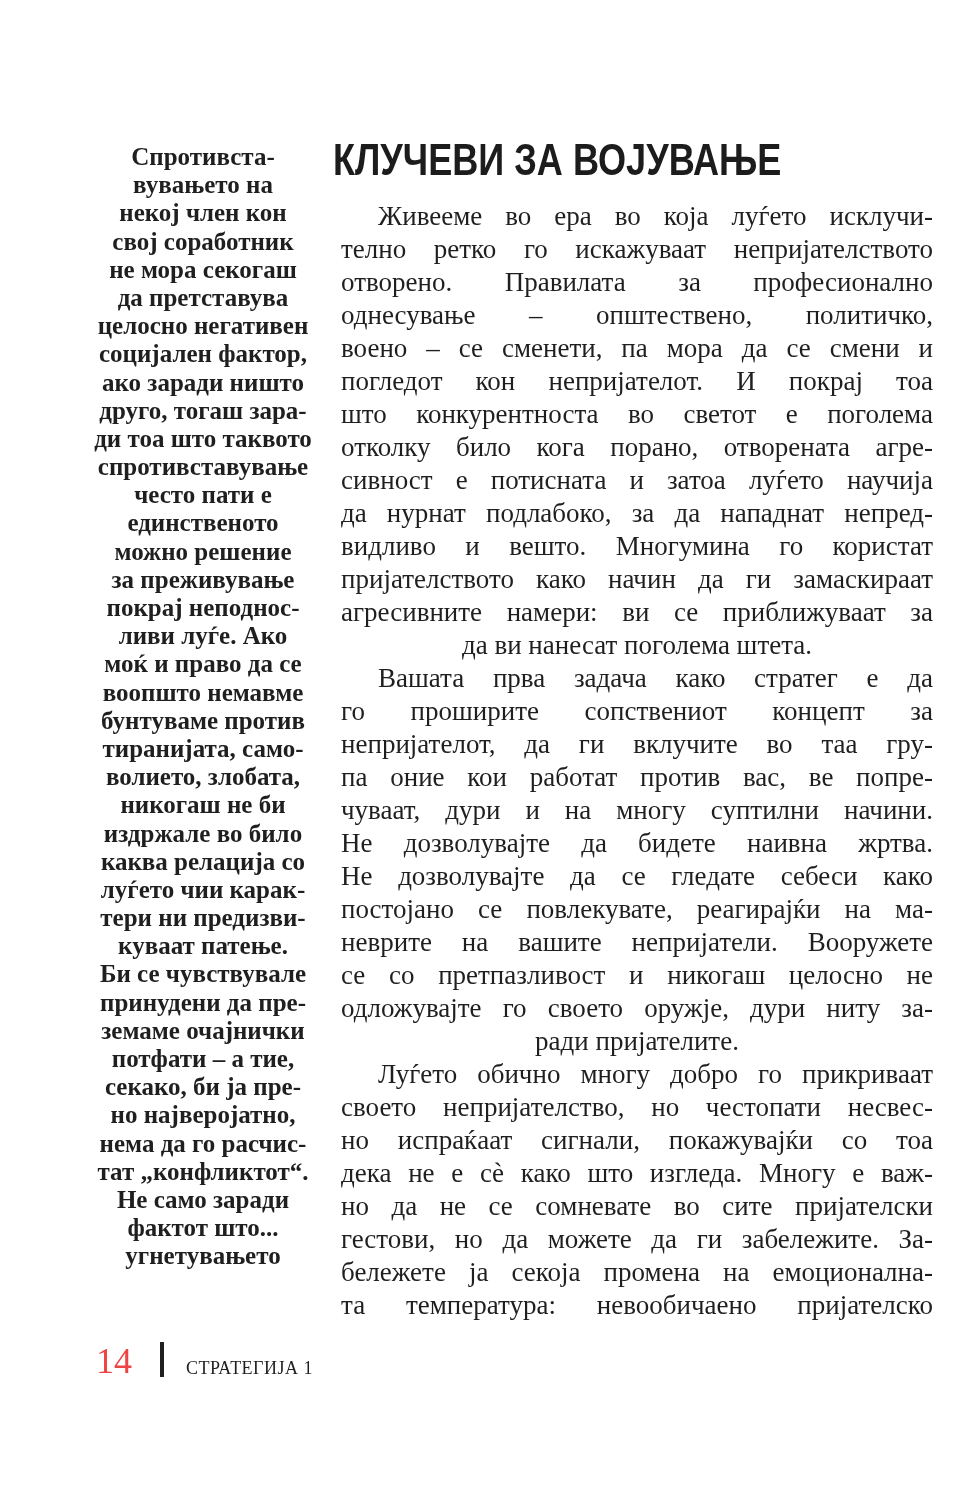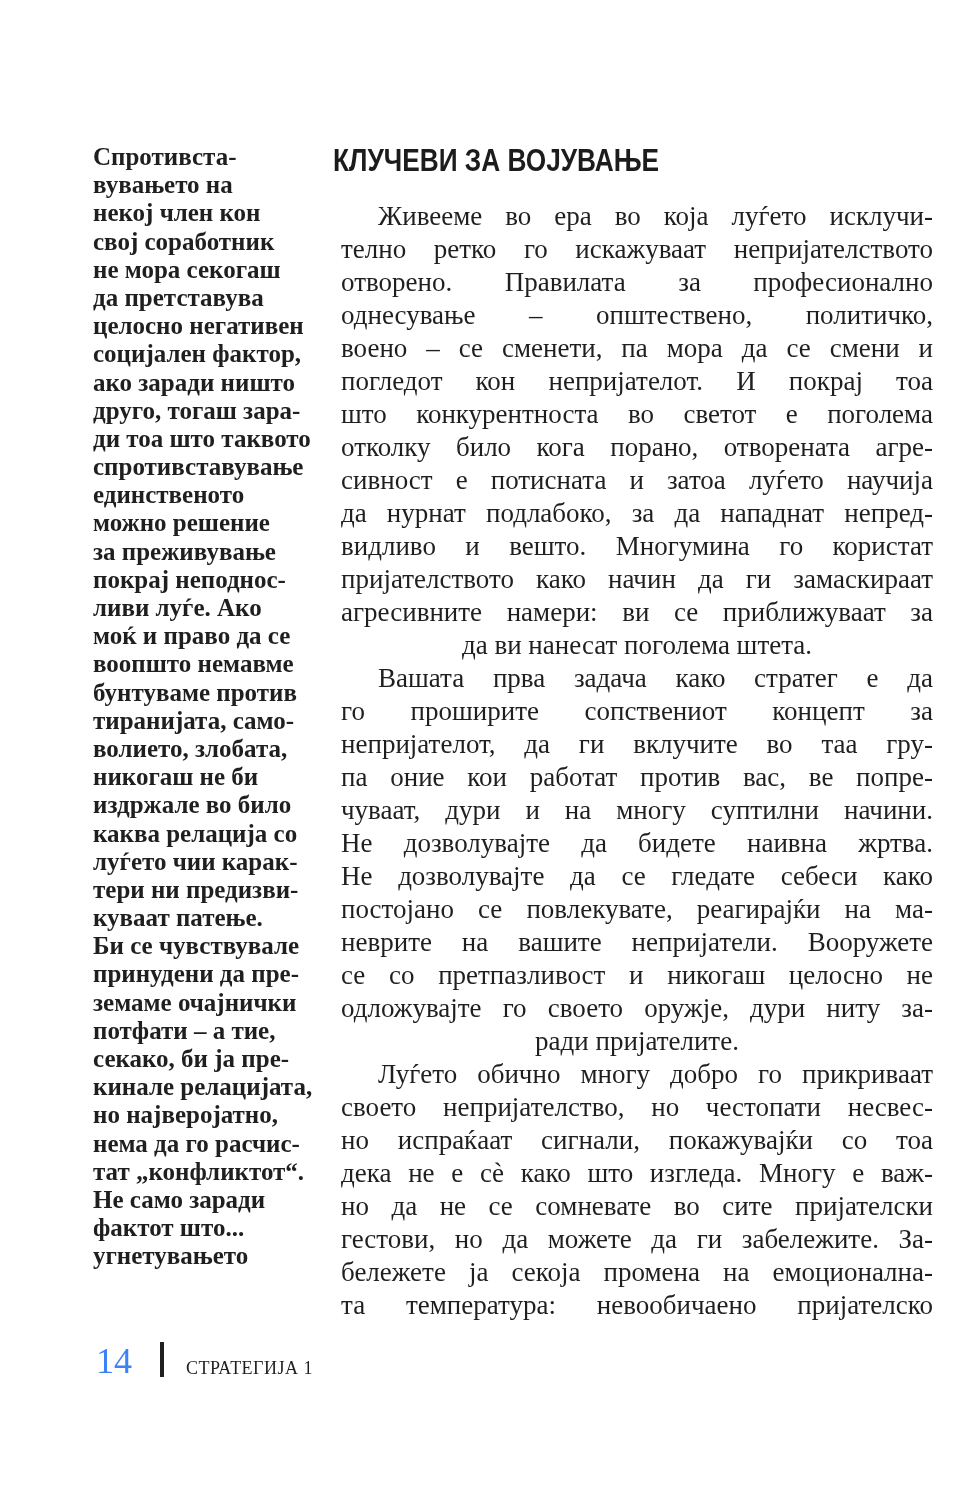--- a/index.html
+++ b/index.html
@@ -16,21 +16,21 @@
     font-family: "Liberation Serif", serif;
     overflow: hidden;
   }
 
   
   .margin-note {
     position: absolute;
     left: 93px;
     top: 143px;
     width: 220px;
-    text-align: left;
+    text-align: center;
     font-weight: bold;
     font-size: 25px;
     line-height: 28.2px;
     color: #1f1f1f;
   }
   .mline {
     height: 28.2px;
     white-space: nowrap;
   }
 
@@ -38,21 +38,21 @@
   .article {
     position: absolute;
     left: 333px;
     top: 142px;
     width: 600px;
   }
   .heading {
     margin: 0;
     font-family: "Liberation Sans", sans-serif;
     font-weight: bold;
-    font-size: 32px;
+    font-size: 44px;
     line-height: 36px;
     color: #1c1c1c;
     white-space: nowrap;
   }
   .heading-inner {
     display: inline-block;
     transform: scaleX(0.82);
     transform-origin: 0 50%;
   }
   .body-text {
@@ -75,21 +75,21 @@
     text-indent: 37px;
   }
 
   
   .page-number {
     position: absolute;
     left: 96px;
     top: 1341px;
     font-size: 36px;
     line-height: 40px;
-    color: #3b82f6;
+    color: #ef4444;
   }
   .footer-bar {
     position: absolute;
     left: 160px;
     top: 1342px;
     width: 4px;
     height: 35px;
     background: #1f1f1f;
   }
   .running-title {
@@ -115,20 +115,21 @@
       <div class="mline">некој член кон</div>
       <div class="mline">свој соработник</div>
       <div class="mline">не мора секогаш</div>
       <div class="mline">да претставува</div>
       <div class="mline">целосно негативен</div>
       <div class="mline">социјален фактор,</div>
       <div class="mline">ако заради ништо</div>
       <div class="mline">друго, тогаш зара-</div>
       <div class="mline">ди тоа што таквото</div>
       <div class="mline">спротивставување</div>
+      <div class="mline">често пати е</div>
       <div class="mline">единственото</div>
       <div class="mline">можно решение</div>
       <div class="mline">за преживување</div>
       <div class="mline">покрај неподнос-</div>
       <div class="mline">ливи луѓе. Ако</div>
       <div class="mline">моќ и право да се</div>
       <div class="mline">воопшто немавме</div>
       <div class="mline">бунтуваме против</div>
       <div class="mline">тиранијата, само-</div>
       <div class="mline">волието, злобата,</div>
@@ -136,21 +137,20 @@
       <div class="mline">издржале во било</div>
       <div class="mline">каква релација со</div>
       <div class="mline">луѓето чии карак-</div>
       <div class="mline">тери ни предизви-</div>
       <div class="mline">куваат патење.</div>
       <div class="mline">Би се чувствувале</div>
       <div class="mline">принудени да пре-</div>
       <div class="mline">земаме очајнички</div>
       <div class="mline">потфати – а тие,</div>
       <div class="mline">секако, би ја пре-</div>
-      <div class="mline">кинале релацијата,</div>
       <div class="mline">но најверојатно,</div>
       <div class="mline">нема да го расчис-</div>
       <div class="mline">тат „конфликтот“.</div>
       <div class="mline">Не само заради</div>
       <div class="mline">фактот што...</div>
       <div class="mline">угнетувањето</div>
     </aside>
 
   <main class="article">
     <h1 class="heading">

